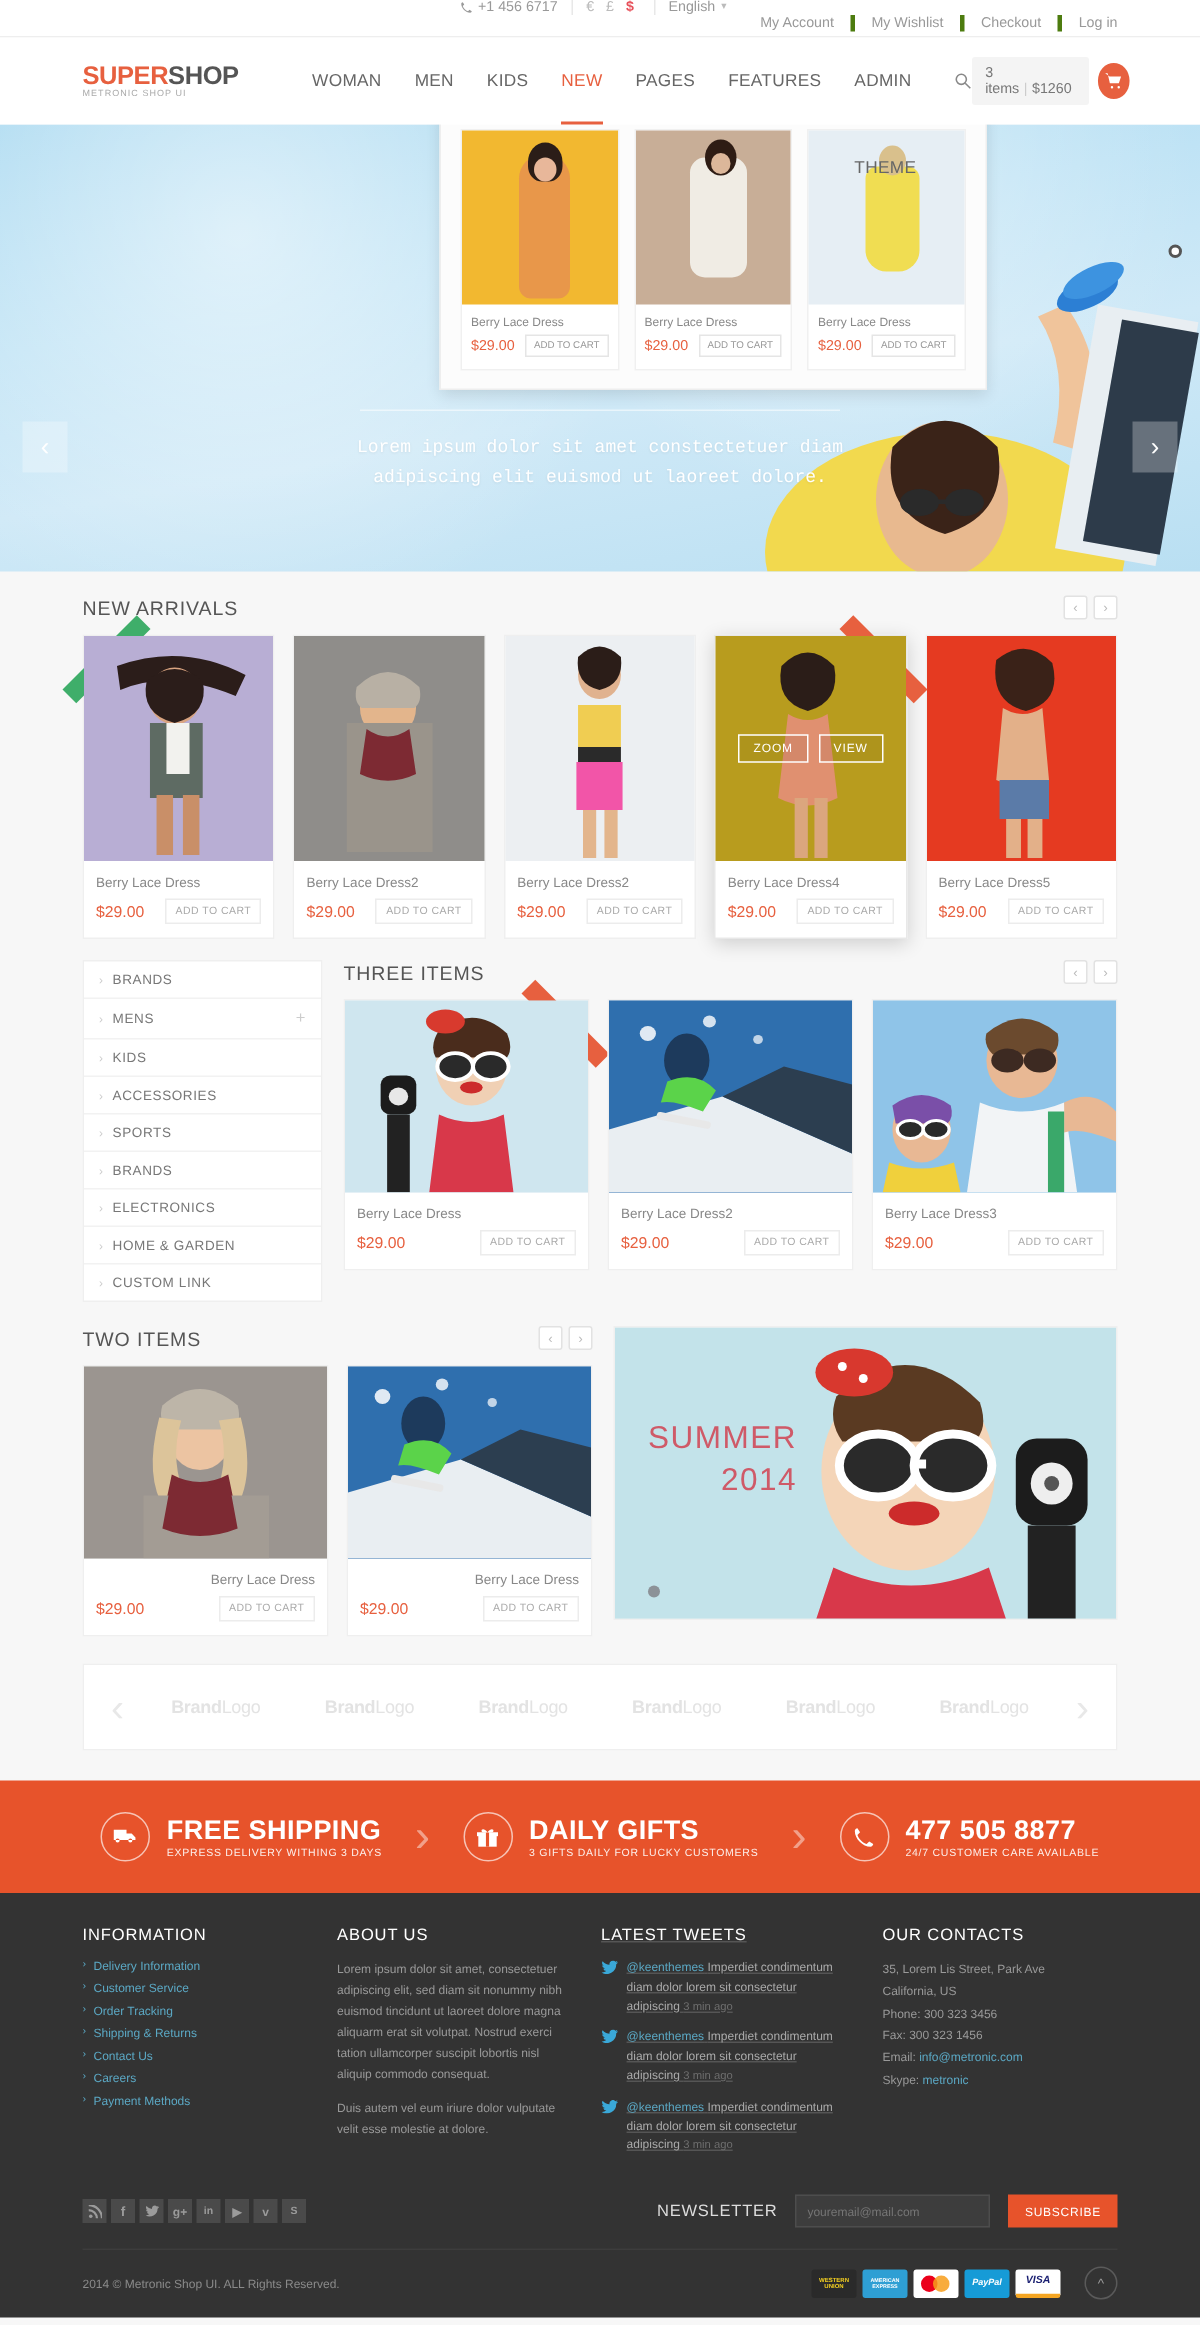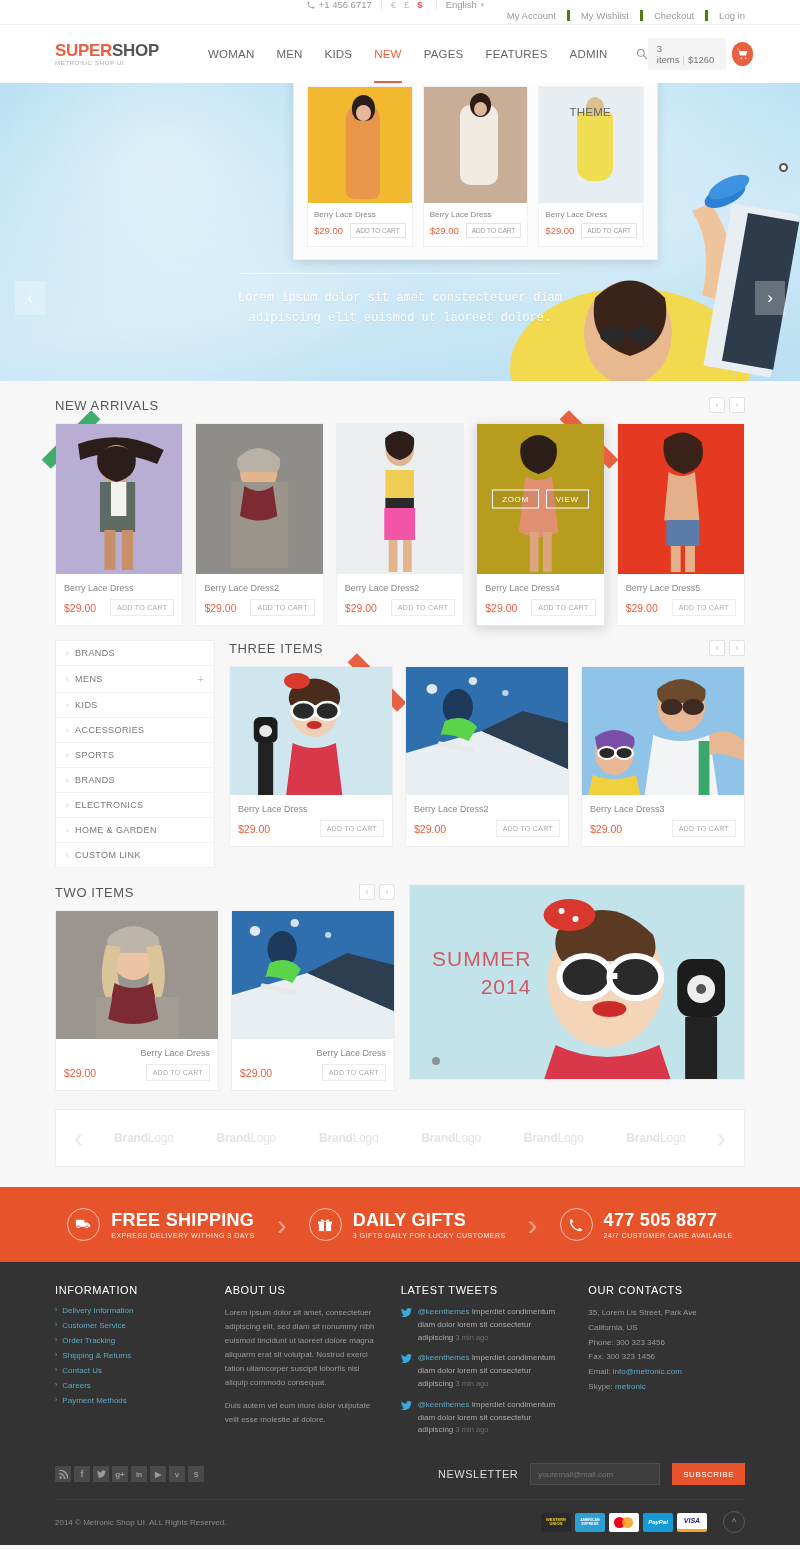--- a/index.html
+++ b/index.html
@@ -134,21 +134,21 @@
     display:flex; align-items:center; justify-content:center; }
   .svc-t1 { font-size:18px; color:#fff; font-weight:bold; letter-spacing:0.3px; line-height:1.15; }
   .svc-t2 { font-size:7px; color:rgba(255,255,255,.9); letter-spacing:0.5px; margin-top:2px; }
   .svc-sep { color:rgba(255,255,255,.45); font-size:30px; font-weight:100; margin:0 22px; }
 
   
   .footer { background:#333; padding:22px 55px 0 55px; }
   .fcols { display:flex; gap:22px; }
   .fcol { }
   .fcol.about { width:172px; } .fcol.info { width:165px; }
-  .fcol.tweets { width:185px; } .fcol.contacts { width:175px; }
+  .fcol.tweets { width:185px;text-decoration:underline; } .fcol.contacts { width:175px; }
   .ftitle { font-size:11px; color:#fff; letter-spacing:0.6px; margin-bottom:10px; }
   .fp { font-size:8px; color:#999; line-height:1.75; margin-bottom:9px; }
   .flink { display:flex; align-items:flex-start; gap:5px; font-size:8px; color:#5ba8c4;
     margin-bottom:6px; text-decoration:none; cursor:pointer; }
   .flink .ca { color:#5ba8c4; font-size:7px; }
   .tweet { display:flex; gap:6px; margin-bottom:8px; }
   .tw-ico { flex:0 0 auto; padding-top:1px; }
   .tw-body { font-size:8px; color:#aaa; line-height:1.6; }
   .tw-handle { color:#5ba8c4; }
   .tw-ago { color:#6e6e6e; font-size:7.5px; }

